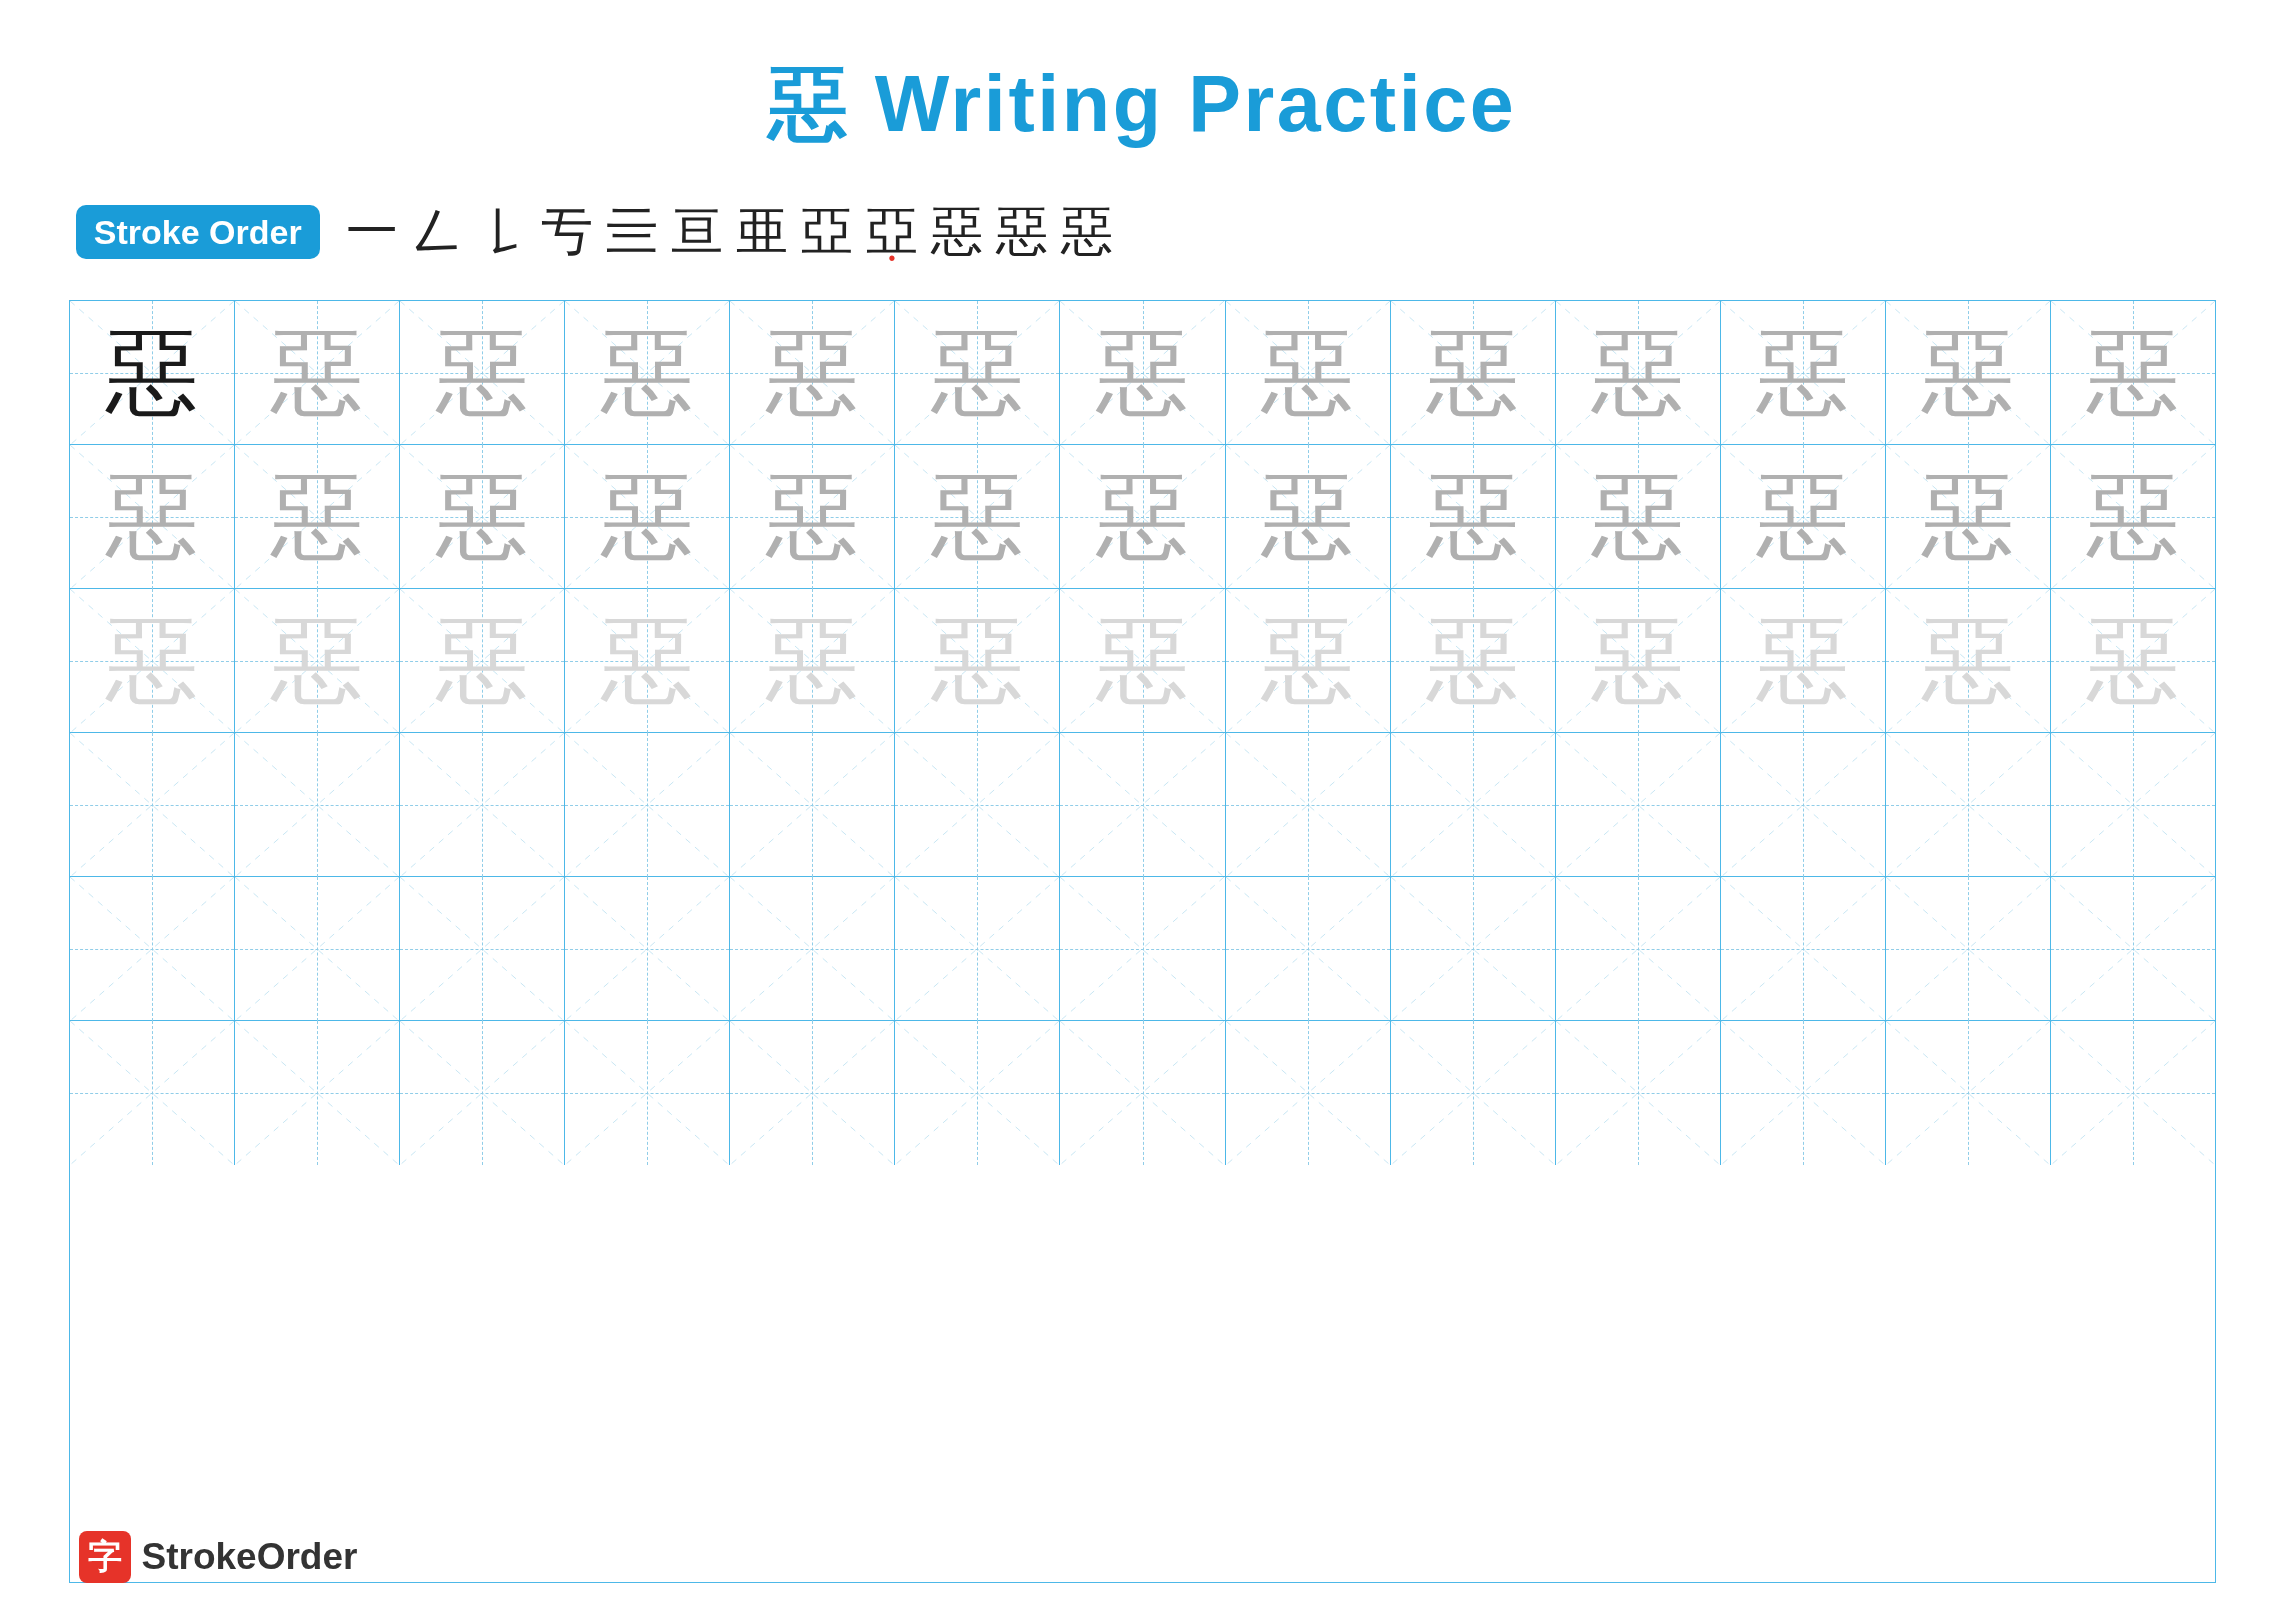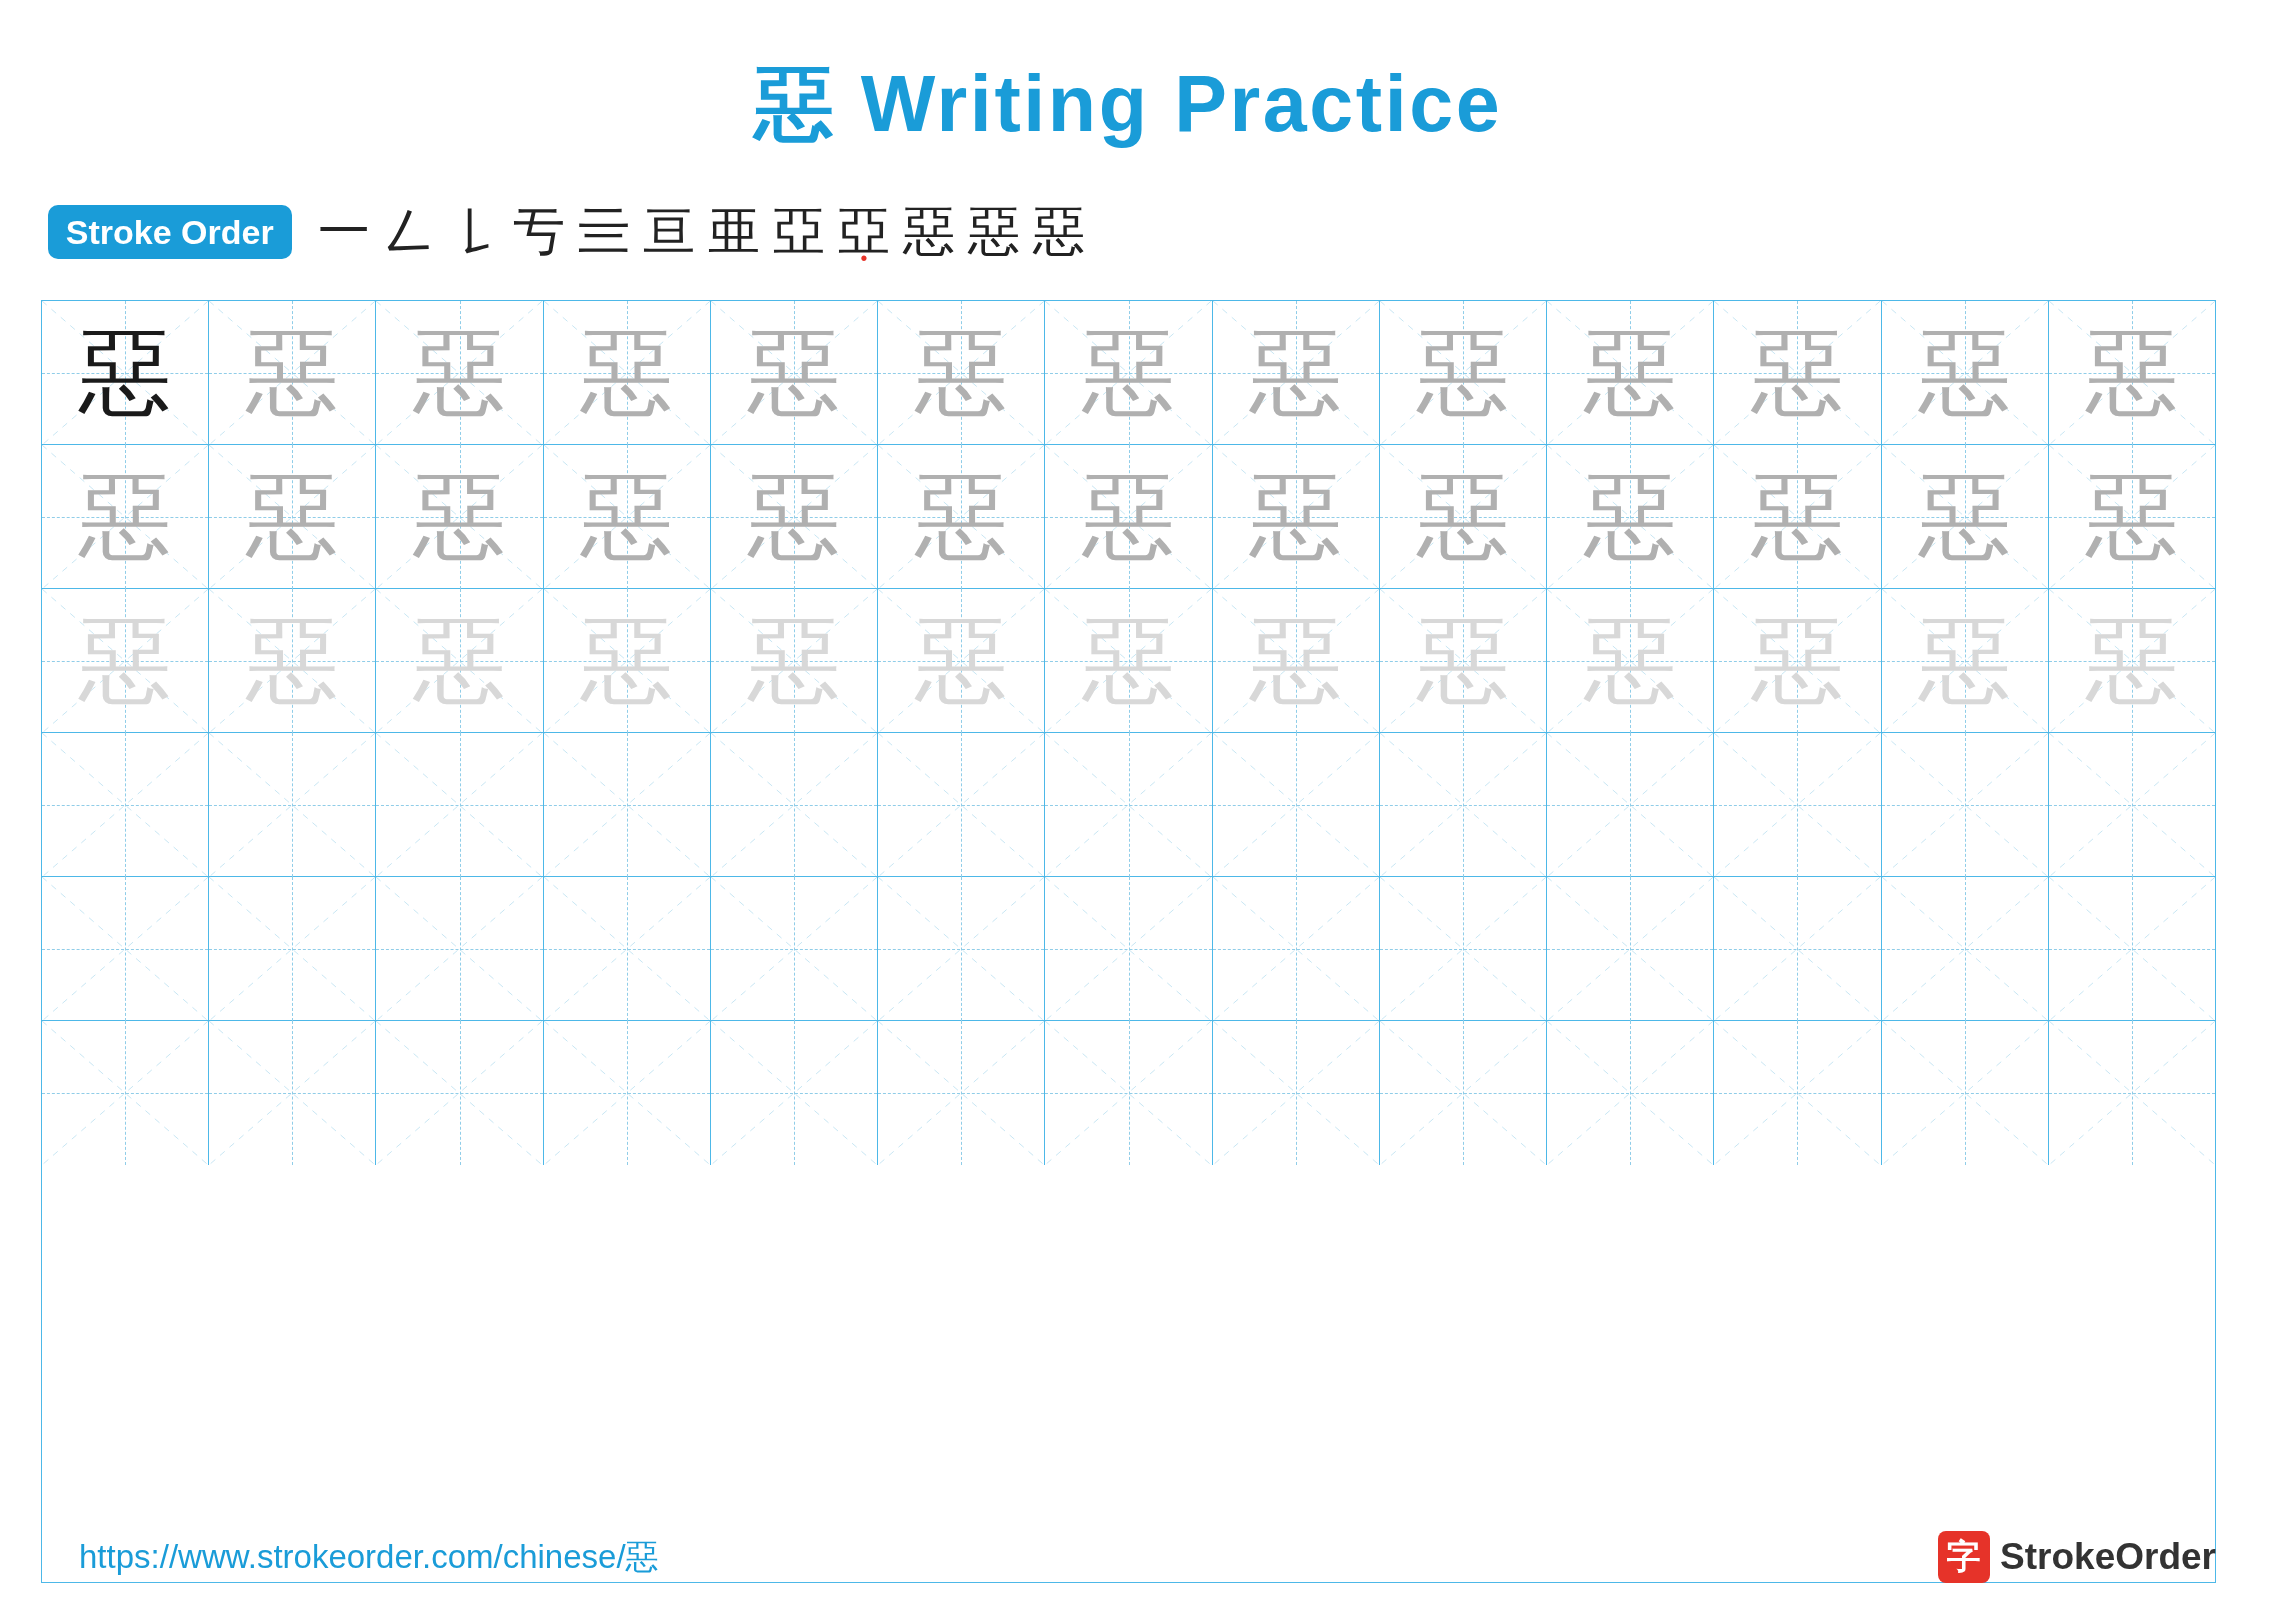--- a/index.html
+++ b/index.html
@@ -13,21 +13,21 @@
     }
 
     .page {
       width: 2295px;
       height: 1622px;
       background: #fff;
       position: relative;
       display: flex;
       flex-direction: column;
       align-items: center;
-      padding: 52px 79px 39px 41px;
+      padding: 52px 79px 39px 69px;
     }
 
     .title {
       font-size: 79px;
       font-weight: bold;
       color: #1a9cd8;
       margin-bottom: 39px;
       letter-spacing: 2.6px;
       text-align: center;
     }
@@ -733,21 +733,20 @@
         <div class="grid-cell empty-cell">
           <div class="diag"><svg viewBox="0 0 100 100" preserveAspectRatio="none" xmlns="http://www.w3.org/2000/svg">
       <line x1="0" y1="0" x2="100" y2="100" stroke="#b8dff0" stroke-width="0.5" stroke-dasharray="4,4"></line>
       <line x1="100" y1="0" x2="0" y2="100" stroke="#b8dff0" stroke-width="0.5" stroke-dasharray="4,4"></line>
     </svg></div>
         </div>
       </div>
     </div>
 
   <div class="footer">
-    <a class="footer-url" href="#">https://www.strokeorder.com/chinese/惡</a>
     <div class="footer-logo">
       <div class="footer-logo-icon">
         <span>字</span>
       </div>
       <span>StrokeOrder</span>
     </div>
   </div>
 
 </div>
 

